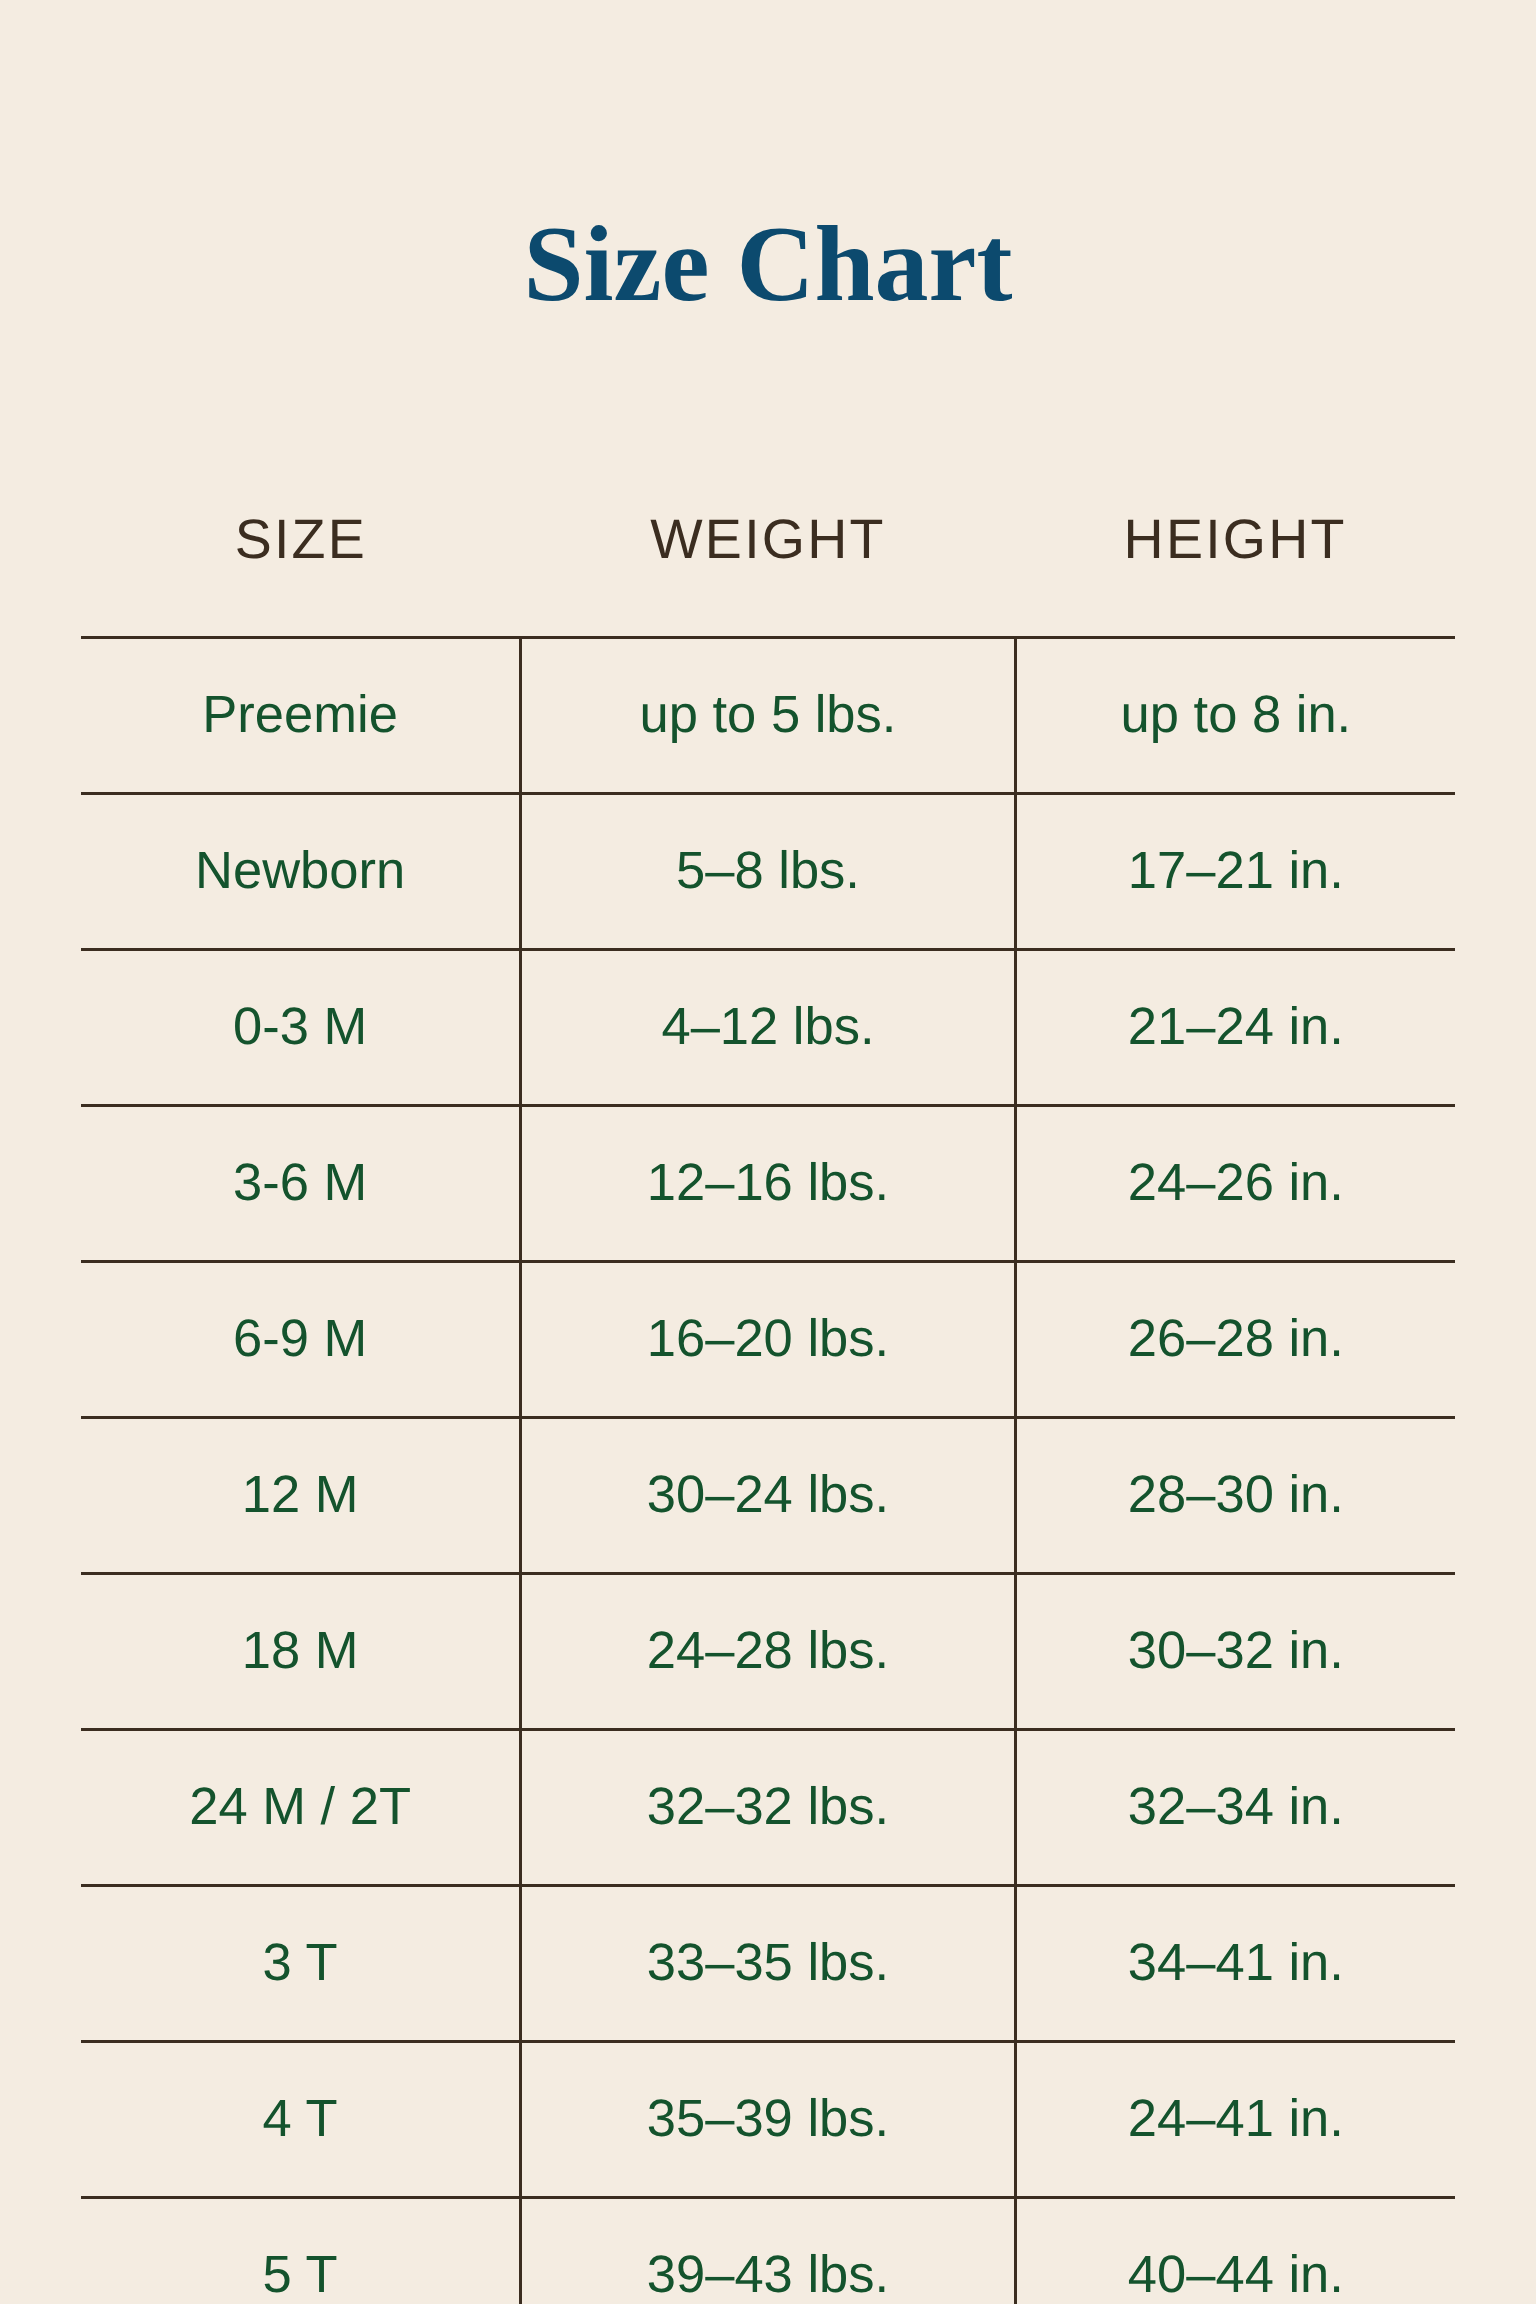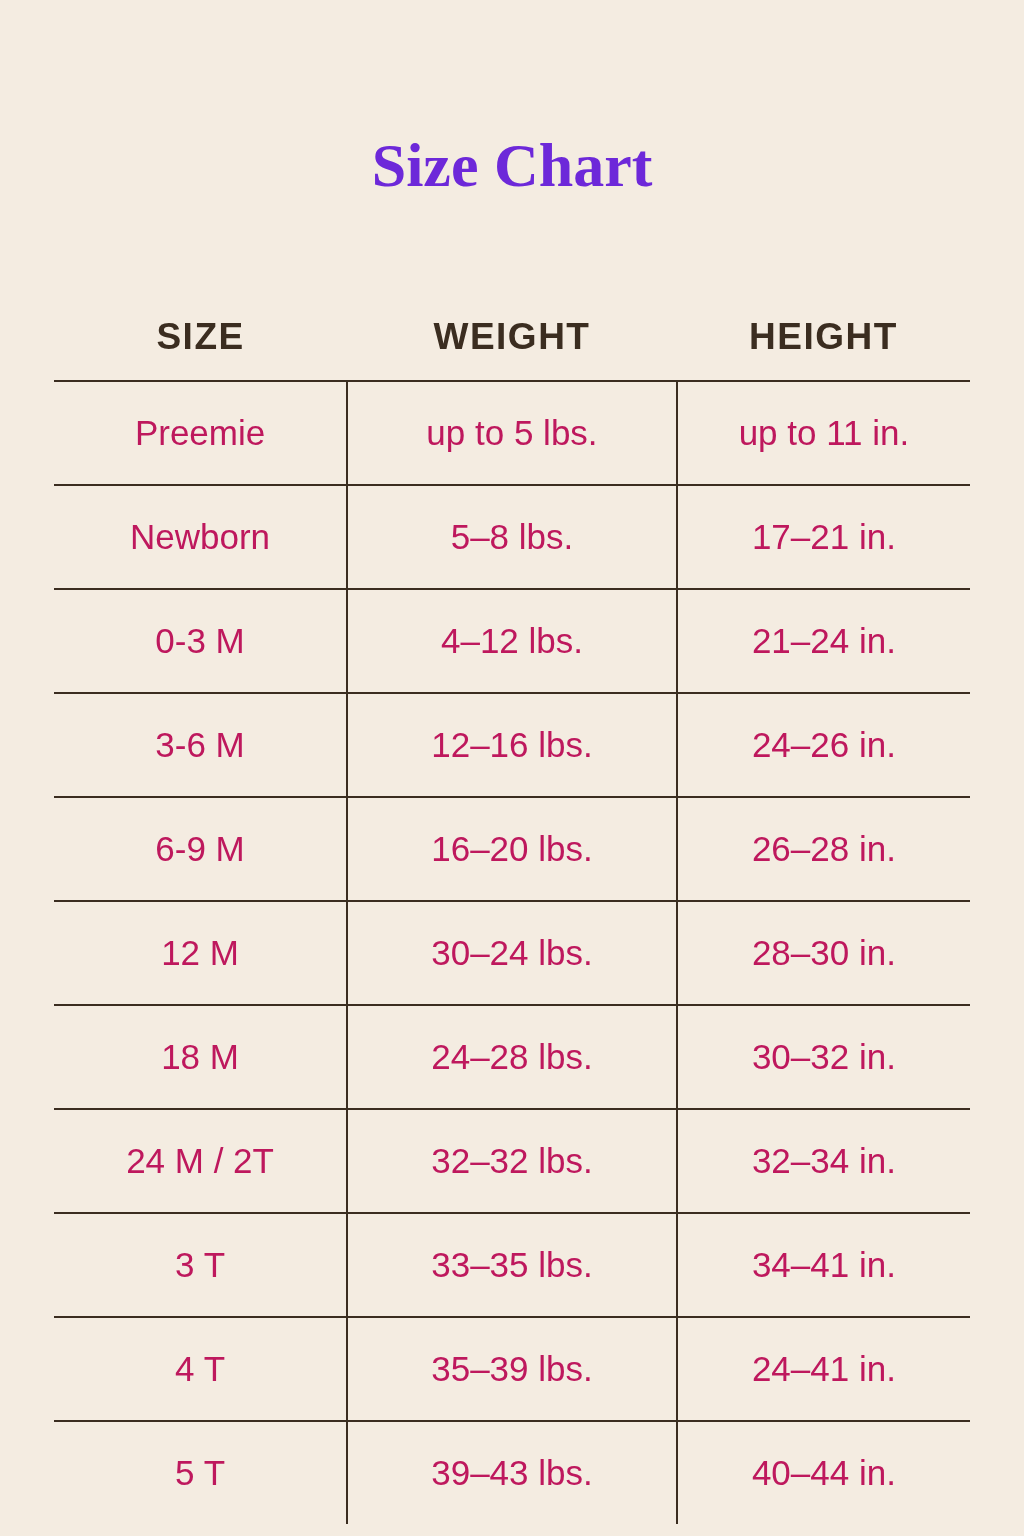--- a/index.html
+++ b/index.html
@@ -18,55 +18,55 @@
     position: relative;
     width: 1024px;
     height: 1536px;
     box-sizing: border-box;
     background: #f4ece1;
   }
   .title {
     text-align: center;
     font-family: "Liberation Serif", serif;
     font-weight: 700;
-    font-size: 62px;
+    font-size: 72px;
     line-height: 1;
-    color: #6d28d9;
+    color: #0c4a6e;
     padding-top: 92px;
     letter-spacing: 0px;
   }
   .table-wrap {
     margin: 0 auto;
     width: 916px;
     padding-top: 78px;
   }
   table.size-table {
     width: 100%;
     border-collapse: collapse;
     table-layout: fixed;
   }
   table.size-table col.c1 { width: 32%; }
   table.size-table col.c2 { width: 36%; }
   table.size-table col.c3 { width: 32%; }
 
   table.size-table thead th {
     font-family: "Liberation Sans", sans-serif;
-    font-weight: 700;
+    font-weight: 400;
     font-size: 37px;
     letter-spacing: 1.5px;
     color: #3b2d20;
     text-align: center;
-    padding-bottom: 22px;
+    padding-bottom: 43px;
     border: none;
   }
   table.size-table tbody td {
     font-family: "Liberation Sans", sans-serif;
     font-weight: 400;
     font-size: 35px;
-    color: #be185d;
+    color: #14532d;
     text-align: center;
     height: 100px;
     vertical-align: middle;
     border-top: 2px solid #3b2d20;
     border-right: 2px solid #3b2d20;
   }
   table.size-table tbody td:last-child {
     border-right: none;
   }
   table.size-table tbody tr:first-child td {
@@ -94,21 +94,21 @@
         <tr>
           <th>SIZE</th>
           <th>WEIGHT</th>
           <th>HEIGHT</th>
         </tr>
       </thead>
       <tbody>
         <tr>
           <td>Preemie</td>
           <td>up to 5 lbs.</td>
-          <td>up to 11 in.</td>
+          <td>up to 8 in.</td>
         </tr>
         <tr>
           <td>Newborn</td>
           <td>5–8 lbs.</td>
           <td>17–21 in.</td>
         </tr>
         <tr>
           <td>0-3 M</td>
           <td>4–12 lbs.</td>
           <td>21–24 in.</td>

